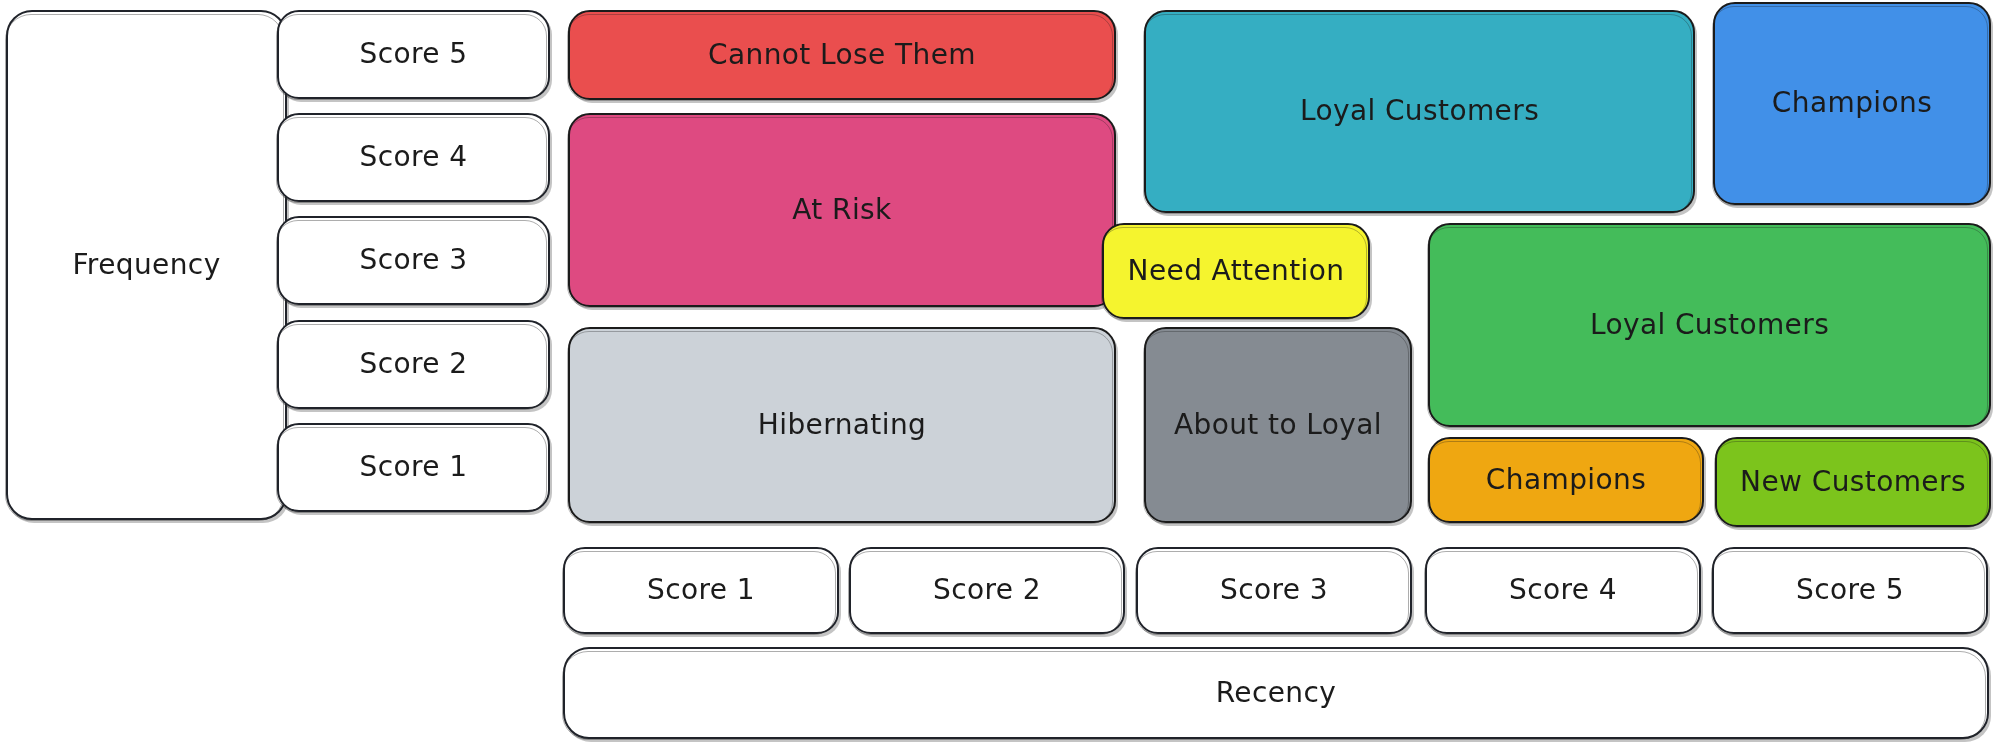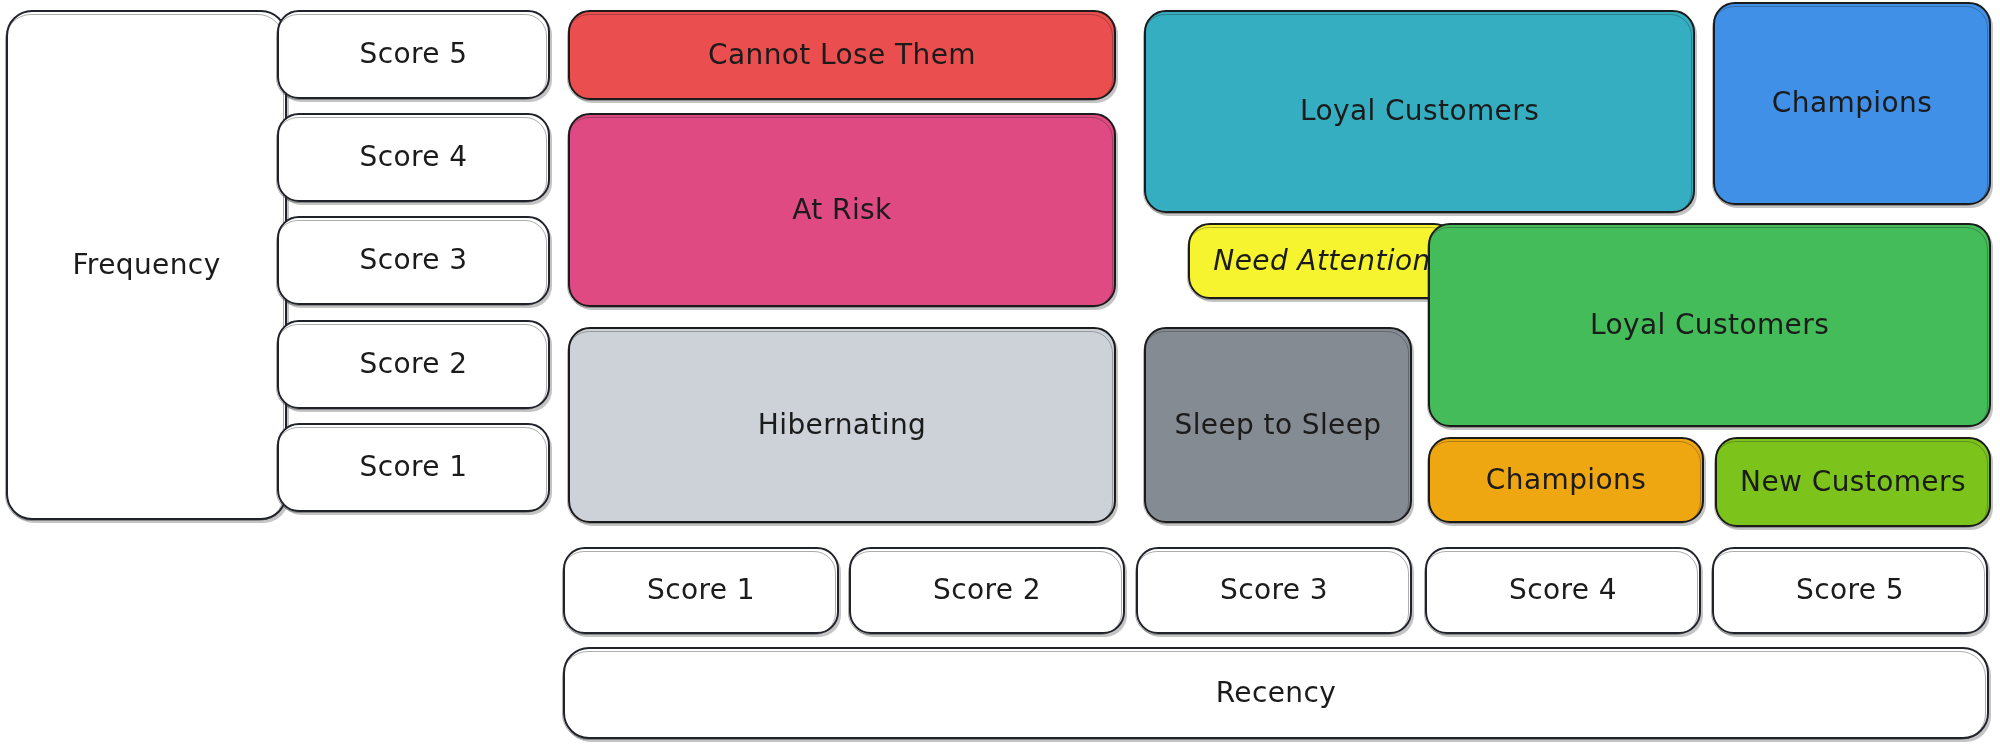--- a/index.html
+++ b/index.html
@@ -114,26 +114,26 @@
   </div>
 
   <div class="box colored" style="left:1144px; top:10px; width:551px; height:203px; background:#35aec2;">
     <span class="label">Loyal Customers</span>
   </div>
 
   <div class="box colored" style="left:1713px; top:2px; width:278px; height:203px; background:#4190e8;">
     <span class="label">Champions</span>
   </div>
 
-  <div class="box colored" style="left:1188px; top:223px; width:268px; height:76px; background:#f5f42e;font-style:italic;">
+  <div class="box colored" style="left:1102px; top:223px; width:268px; height:96px; background:#f5f42e;">
     <span class="label">Need Attention</span>
   </div>
 
   <div class="box colored" style="left:1144px; top:327px; width:268px; height:196px; background:#858b92;">
-    <span class="label">Sleep to Sleep</span>
+    <span class="label">About to Loyal</span>
   </div>
 
   <div class="box colored" style="left:1428px; top:223px; width:563px; height:204px; background:#44bc5a;">
     <span class="label">Loyal Customers</span>
   </div>
 
   <div class="box colored" style="left:1428px; top:437px; width:276px; height:86px; background:#efa711;">
     <span class="label">Champions</span>
   </div>
 

